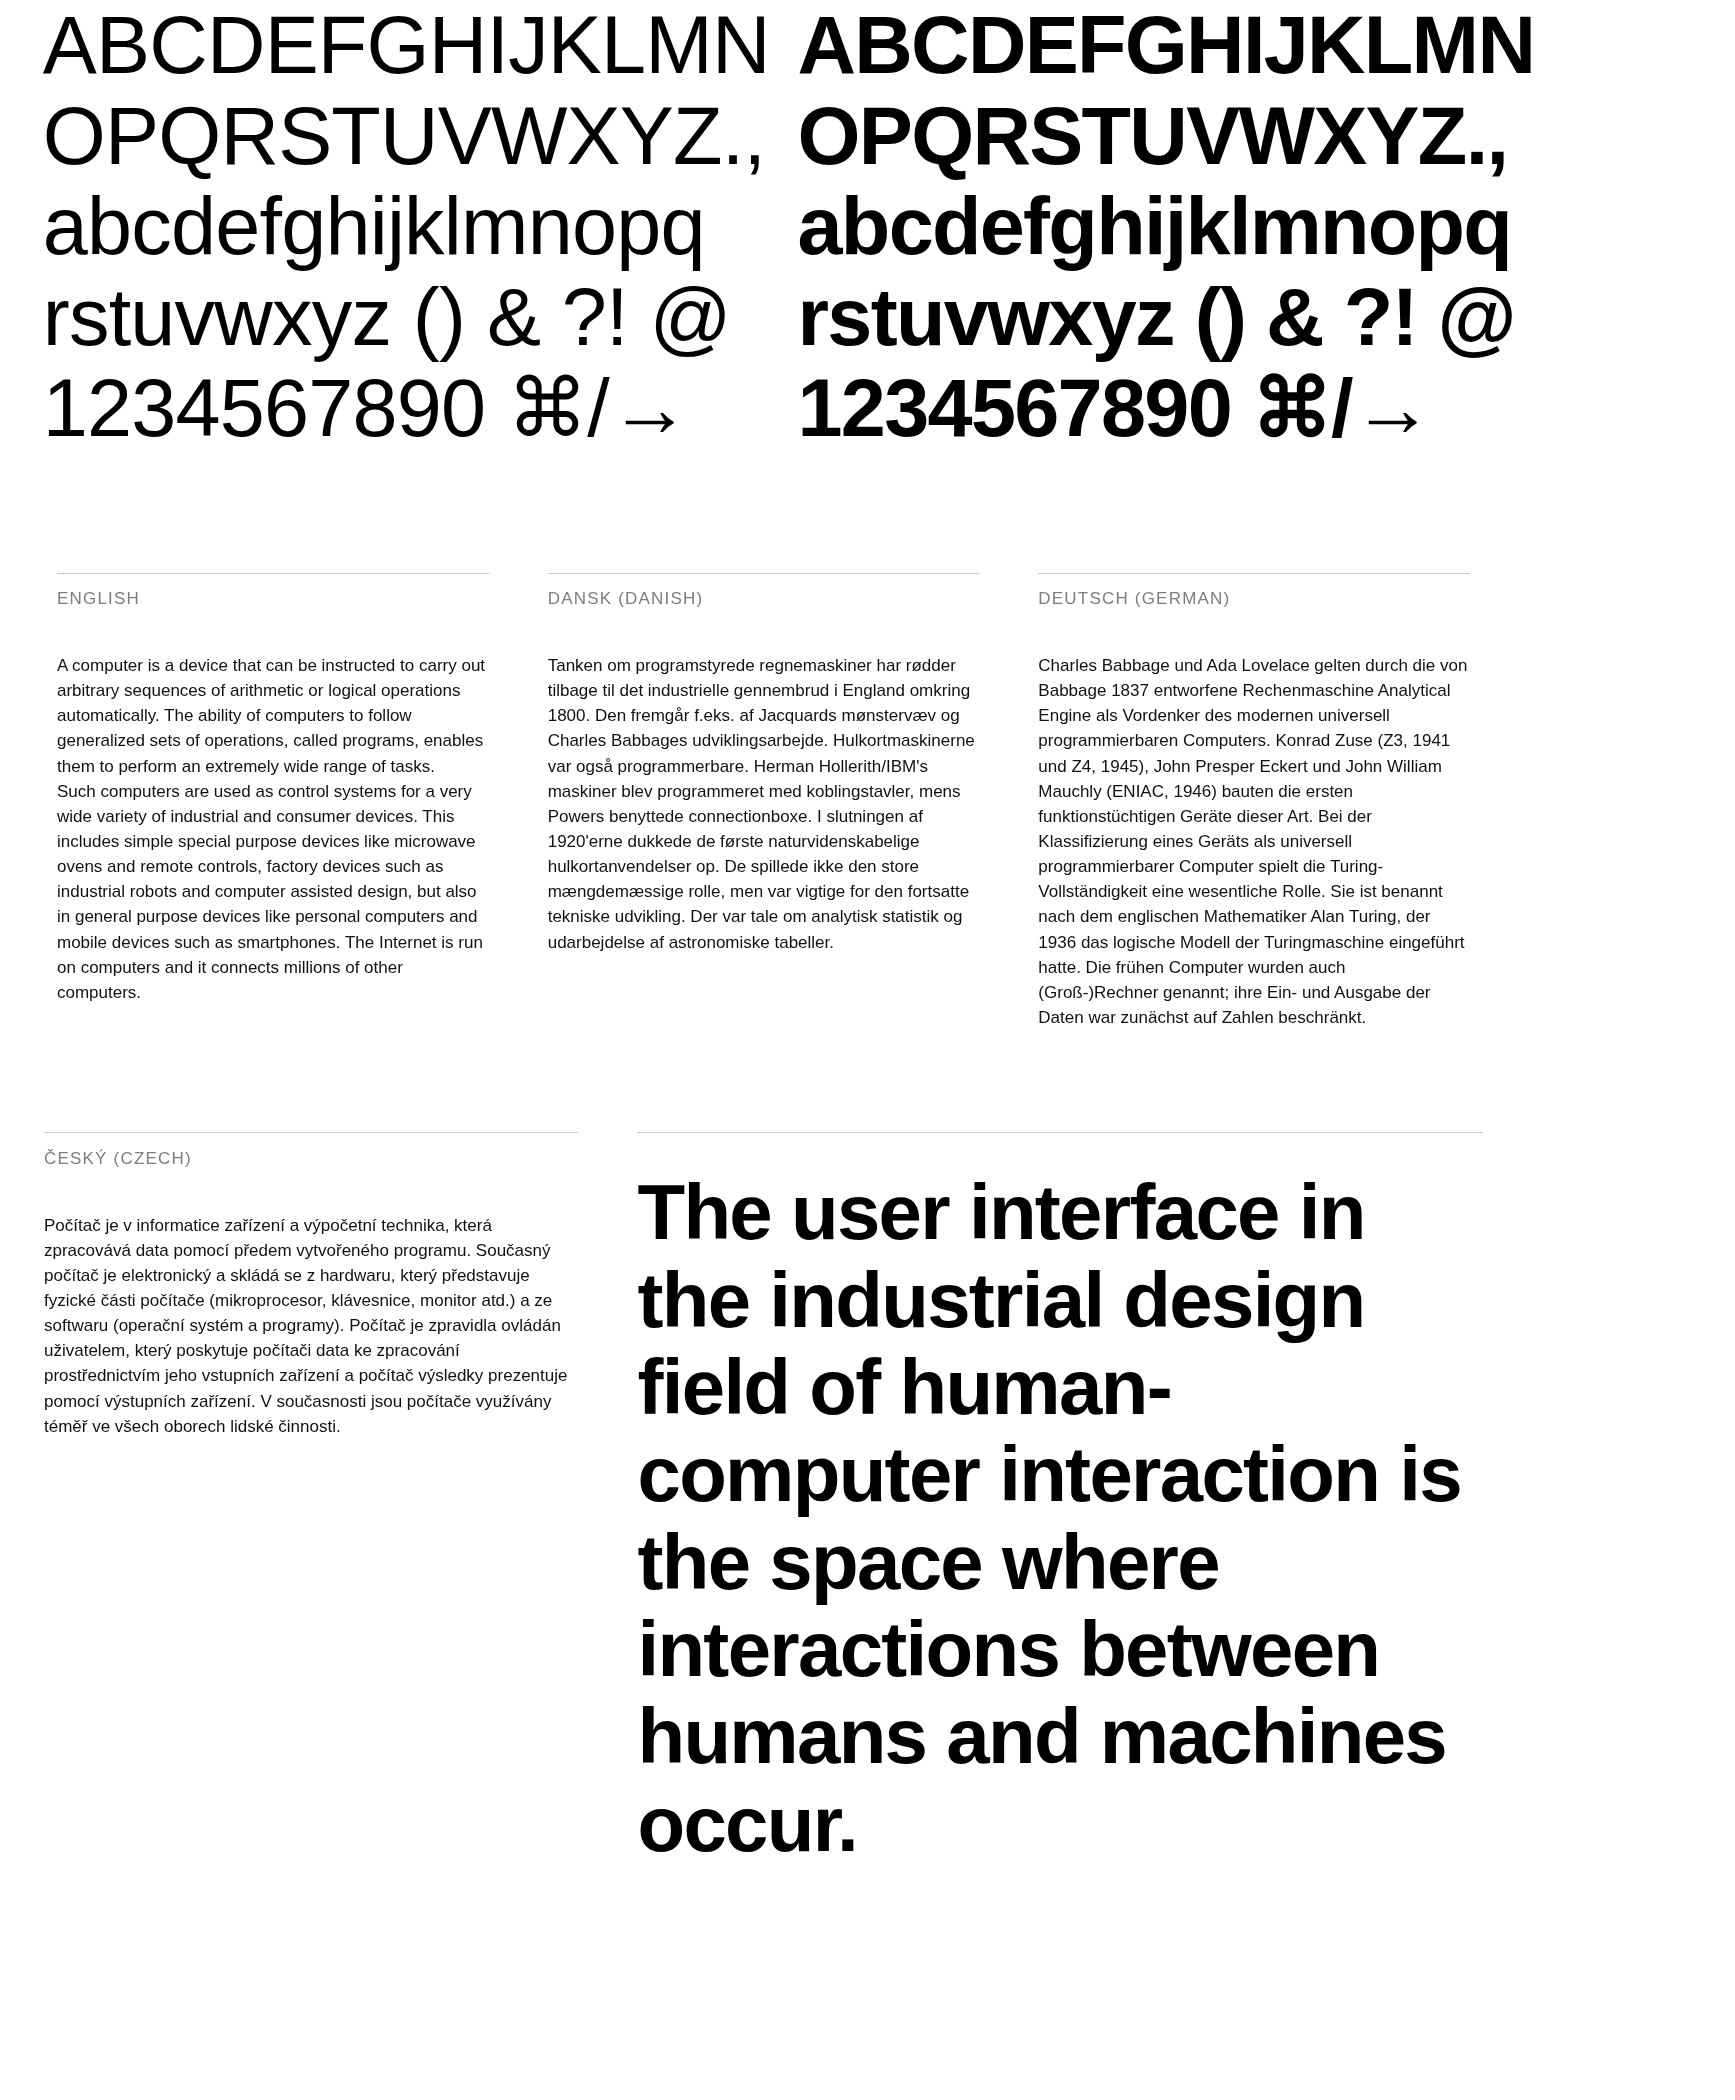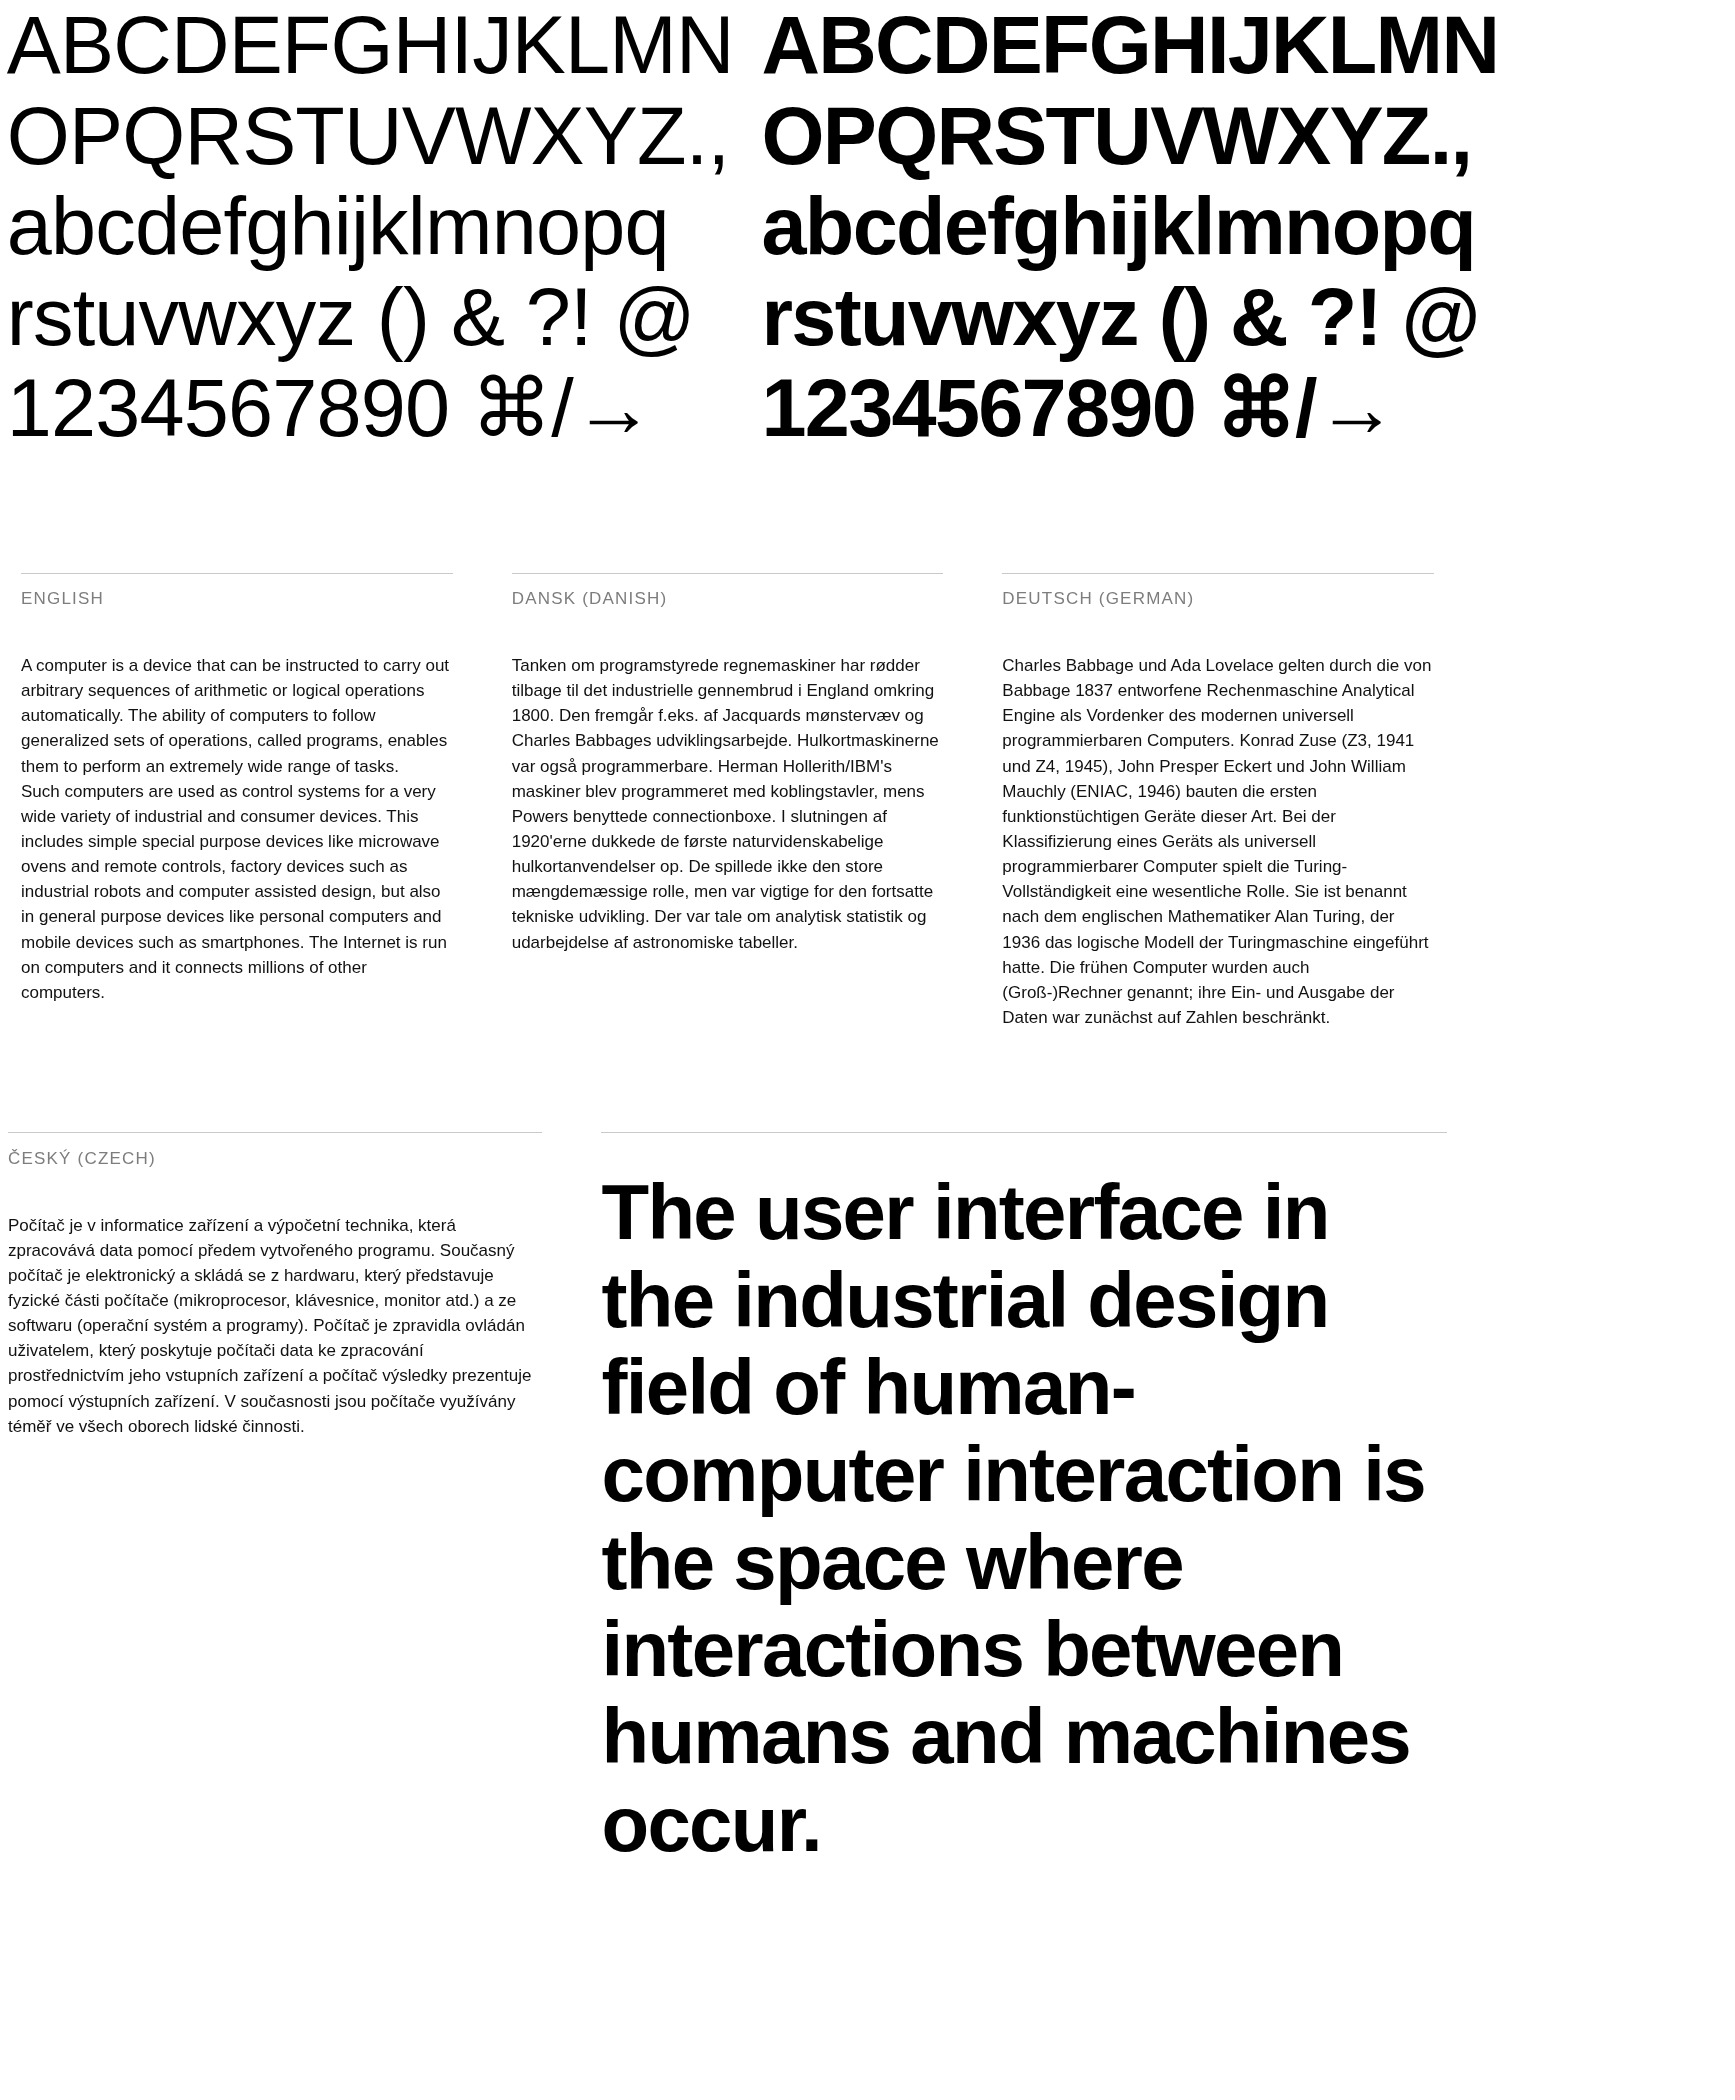--- a/index.html
+++ b/index.html
@@ -12,20 +12,21 @@
     min-height: 2100px;
     font-family: "Liberation Sans", sans-serif;
     color: #000000;
     -webkit-font-smoothing: antialiased;
   }
 
   .page {
     width: 1455px;
     box-sizing: border-box;
     padding: 0 0 0 0;
+    margin-left: 36px;
   }
 
   
   .specimen {
     display: flex;
     flex-direction: row;
     padding: 0 6.8px 0 6.8px;
     box-sizing: border-box;
     gap: 68px;
   }

